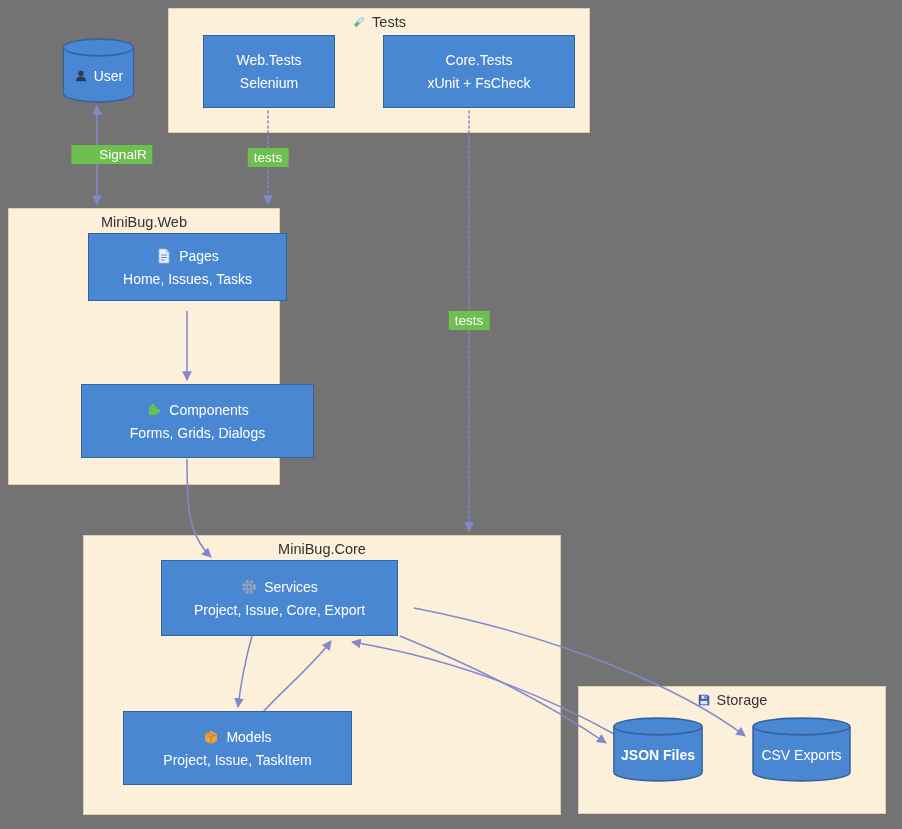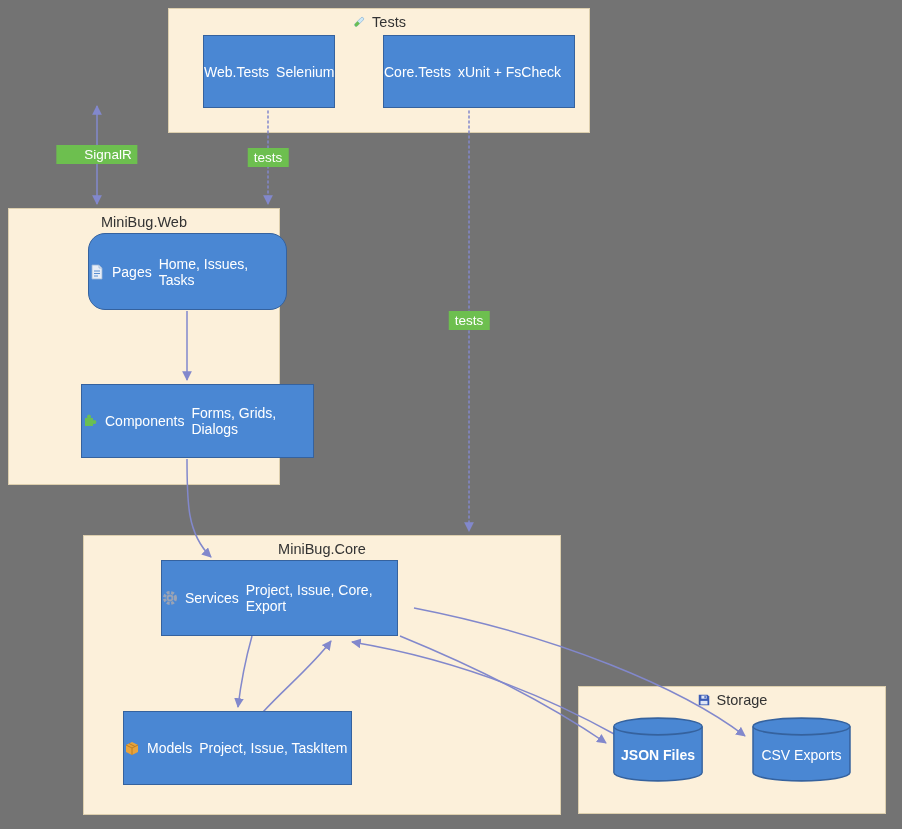--- a/index.html
+++ b/index.html
@@ -11,21 +11,21 @@
     position:absolute; background:#fcf0da; border:1px solid #ddcfae; z-index:1;
     box-sizing:border-box;
   }
   .container-title {
     position:absolute; top:5px; left:0; right:0;
     display:flex; justify-content:center; align-items:center; gap:6px;
     font-size:14.5px; color:#333333; z-index:2;
   }
   .node {
     position:absolute; background:#4a87d3; border:1px solid #35629e; z-index:3;
-    display:flex; flex-direction:row; align-items:center; 
+    display:flex; flex-direction:column; align-items:center; justify-content:center;
     gap:7px; color:#ffffff; font-size:14px; box-sizing:border-box;
   }
   .node-line1 { display:flex; align-items:center; gap:7px; }
   .icon16 { width:16px; height:16px; display:inline-block; flex:0 0 auto; }
   .icon16 svg { width:100%; height:100%; display:block; }
   .icon14 { width:14px; height:14px; display:inline-block; flex:0 0 auto; }
   .icon14 svg { width:100%; height:100%; display:block; }
   .cylinder { position:absolute; z-index:3; }
   .cyl-shape { position:absolute; left:0; top:0; width:100%; height:100%; }
   .cyl-label {
@@ -112,21 +112,21 @@
     <div class="node-line2">Selenium</div>
   </div>
 
   <div class="node" style="left:383px; top:35px; width:192px; height:73px;">
     <div class="node-line1">
       <span>Core.Tests</span>
     </div>
     <div class="node-line2">xUnit + FsCheck</div>
   </div>
 
-  <div class="node" style="left:88px; top:233px; width:199px; height:77px;border-radius:17px;">
+  <div class="node" style="left:88px; top:233px; width:199px; height:68px;">
     <div class="node-line1">
       <span class="icon16">
         <svg viewBox="0 0 16 16">
             <path d="M3 1h7l3 3v11H3z" fill="#e8eef7" stroke="#9db6d8" stroke-width="0.8"></path>
             <path d="M10 1v3h3" fill="none" stroke="#9db6d8" stroke-width="0.8"></path>
             <path d="M5 7h6M5 9.5h6M5 12h4" stroke="#5a8fd0" stroke-width="1"></path>
           </svg>
       </span>
       <span>Pages</span>
     </div>
@@ -167,20 +167,35 @@
             <path d="M2 5l6 3 6-3" fill="none" stroke="#b97a1e" stroke-width="0.9"></path>
             <path d="M8 8v7" stroke="#b97a1e" stroke-width="0.9"></path>
             <path d="M5 3.5l6 3" stroke="#b97a1e" stroke-width="0.9" fill="none"></path>
           </svg>
       </span>
       <span>Models</span>
     </div>
     <div class="node-line2">Project, Issue, TaskItem</div>
   </div>
 
+  <div class="cylinder" style="left:62px; top:37px; width:73px; height:67px;">
+    <svg class="cyl-shape" viewBox="0 0 100 64" preserveAspectRatio="none">
+      <path d="M2 10 v44 a48 8 0 0 0 96 0 v-44" fill="#4a87d3" stroke="#35629e" stroke-width="1.5"></path>
+      <ellipse cx="50" cy="10" rx="48" ry="8" fill="#4a87d3" stroke="#35629e" stroke-width="1.5"></ellipse>
+    </svg>
+    <div class="cyl-label">
+      <span class="icon14">
+        <svg viewBox="0 0 16 16">
+            <circle cx="8" cy="5" r="3" fill="#2c3855"></circle>
+            <path d="M2 14c0-3.3 2.7-5.5 6-5.5s6 2.2 6 5.5z" fill="#2c3855"></path>
+          </svg>
+      </span>
+      <span>User</span>
+    </div>
+  </div>
 
   <div class="cylinder" style="left:612px; top:716px; width:92px; height:67px;font-weight:bold;">
     <svg class="cyl-shape" viewBox="0 0 100 64" preserveAspectRatio="none">
       <path d="M2 10 v44 a48 8 0 0 0 96 0 v-44" fill="#4a87d3" stroke="#35629e" stroke-width="1.5"></path>
       <ellipse cx="50" cy="10" rx="48" ry="8" fill="#4a87d3" stroke="#35629e" stroke-width="1.5"></ellipse>
     </svg>
     <div class="cyl-label">
       <span>JSON Files</span>
     </div>
   </div>
@@ -188,17 +203,17 @@
   <div class="cylinder" style="left:751px; top:716px; width:101px; height:67px;">
     <svg class="cyl-shape" viewBox="0 0 100 64" preserveAspectRatio="none">
       <path d="M2 10 v44 a48 8 0 0 0 96 0 v-44" fill="#4a87d3" stroke="#35629e" stroke-width="1.5"></path>
       <ellipse cx="50" cy="10" rx="48" ry="8" fill="#4a87d3" stroke="#35629e" stroke-width="1.5"></ellipse>
     </svg>
     <div class="cyl-label">
       <span>CSV Exports</span>
     </div>
   </div>
 
-  <div class="edge-label" style="left:97px; top:145px;padding-left:28px;">SignalR</div>
+  <div class="edge-label" style="left:112px; top:145px;padding-left:28px;">SignalR</div>
   <div class="edge-label" style="left:268px; top:148px;">tests</div>
   <div class="edge-label" style="left:469px; top:311px;">tests</div>
 
 </div>
 
 </body></html>

